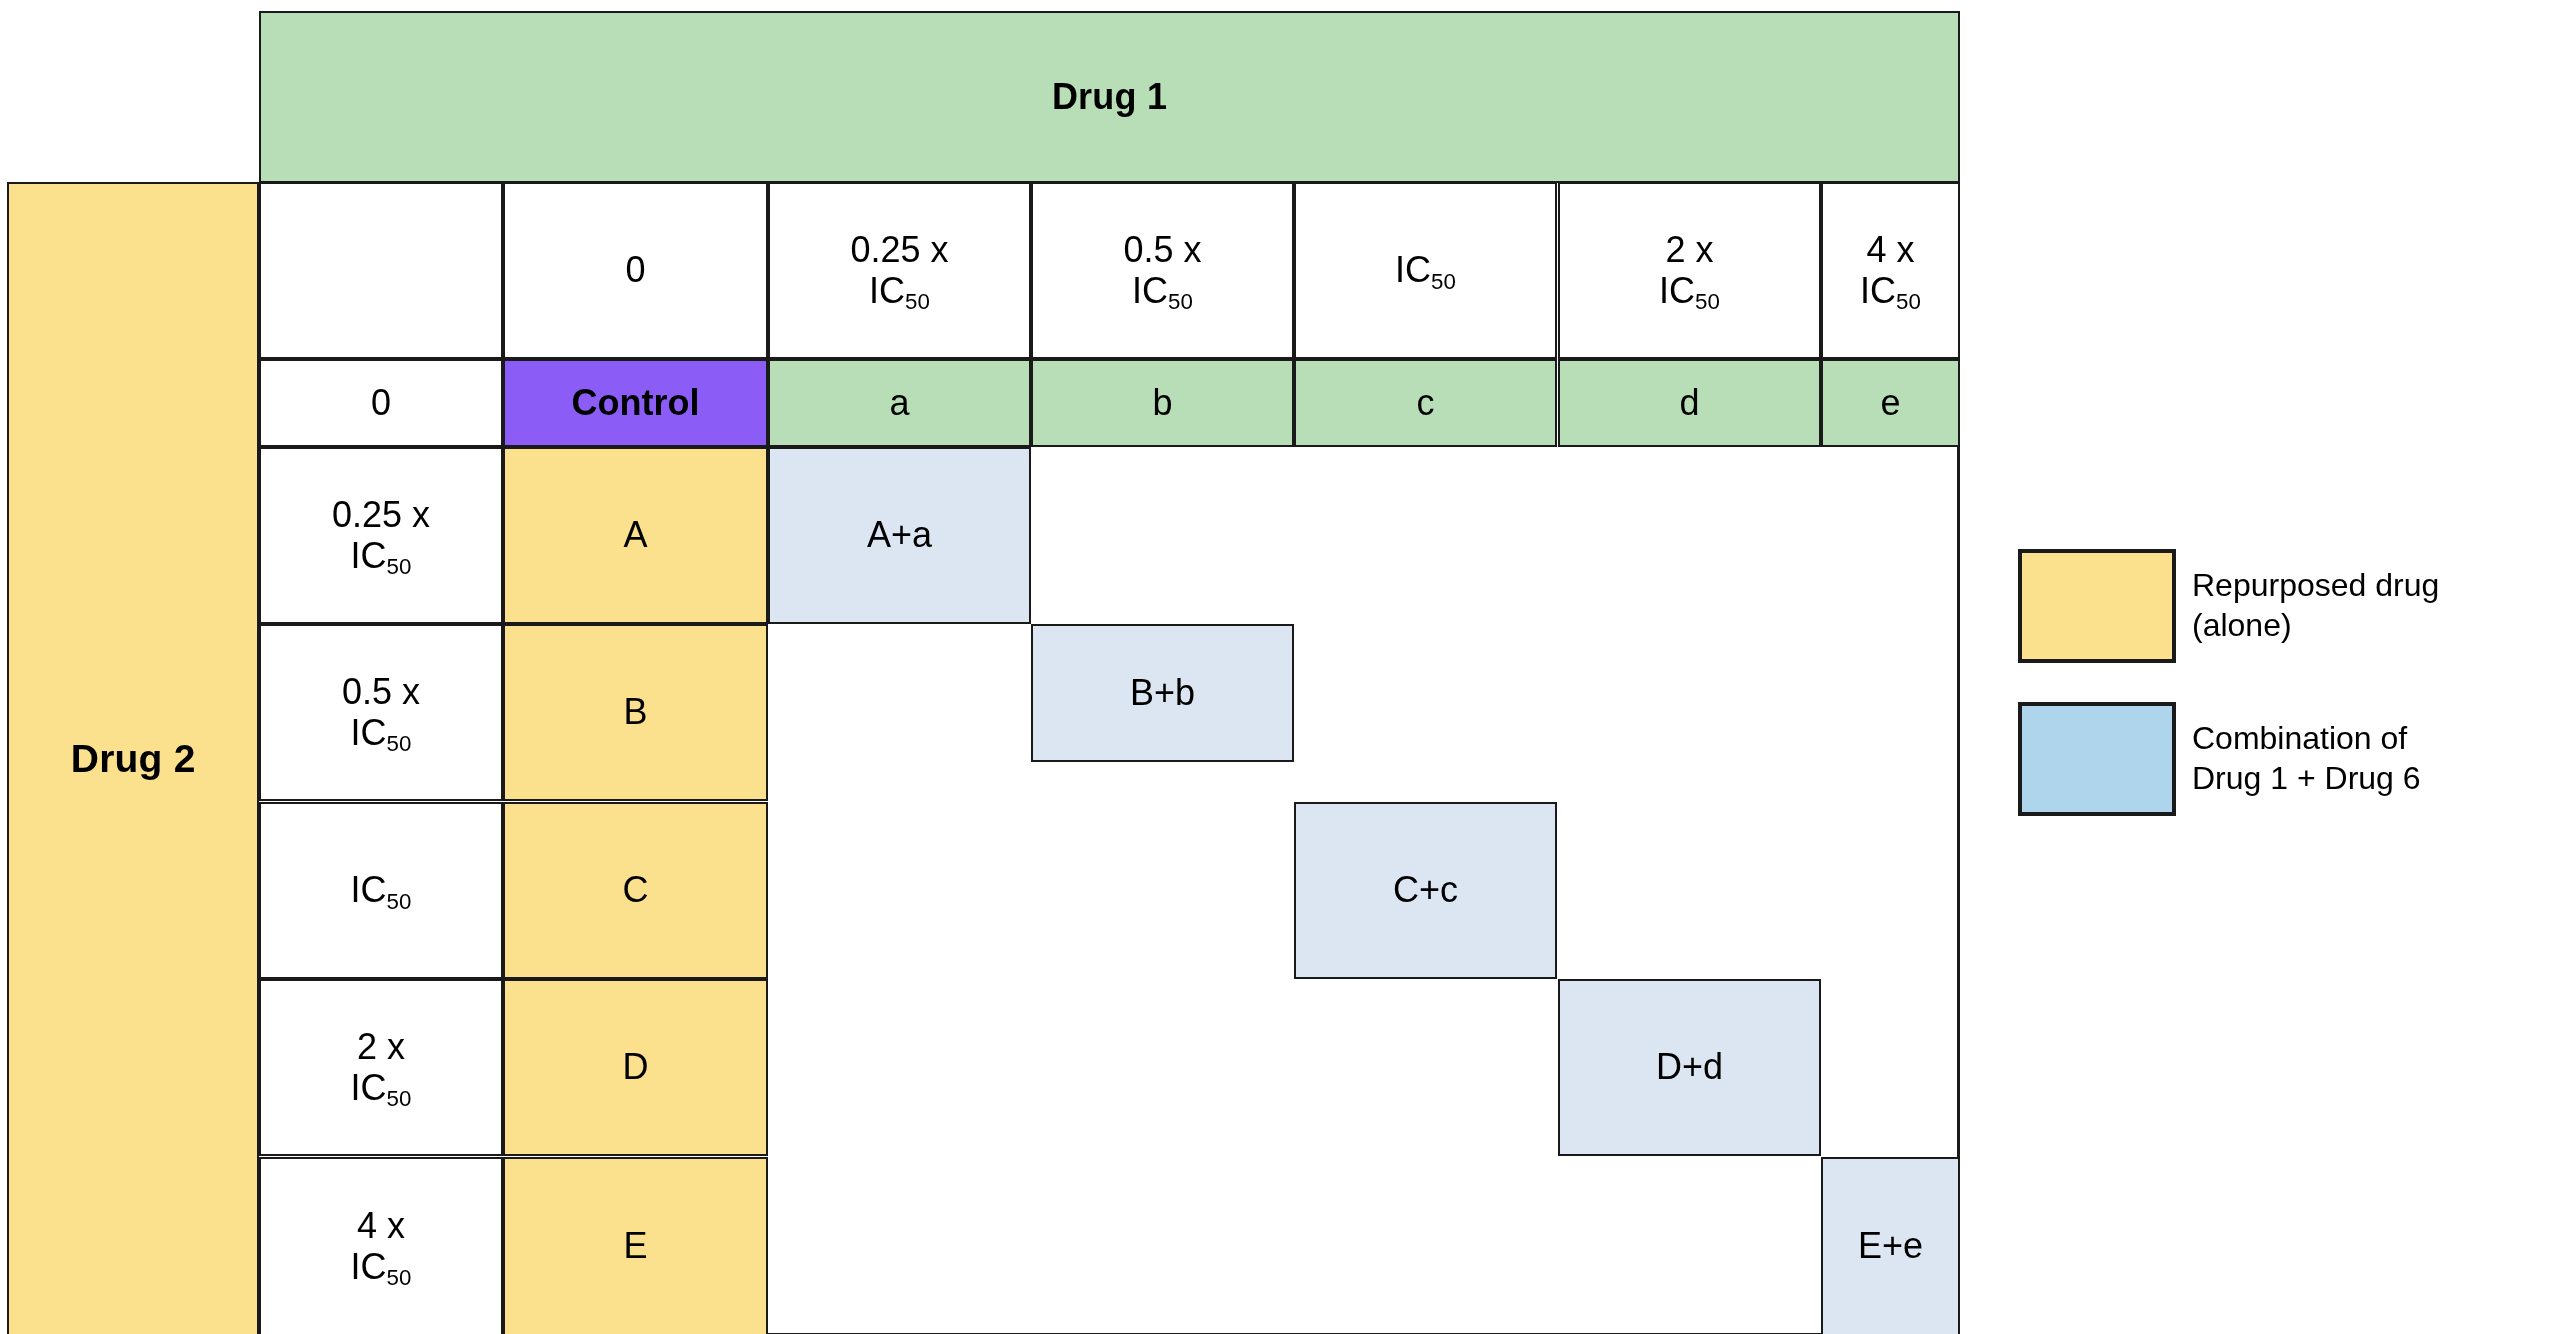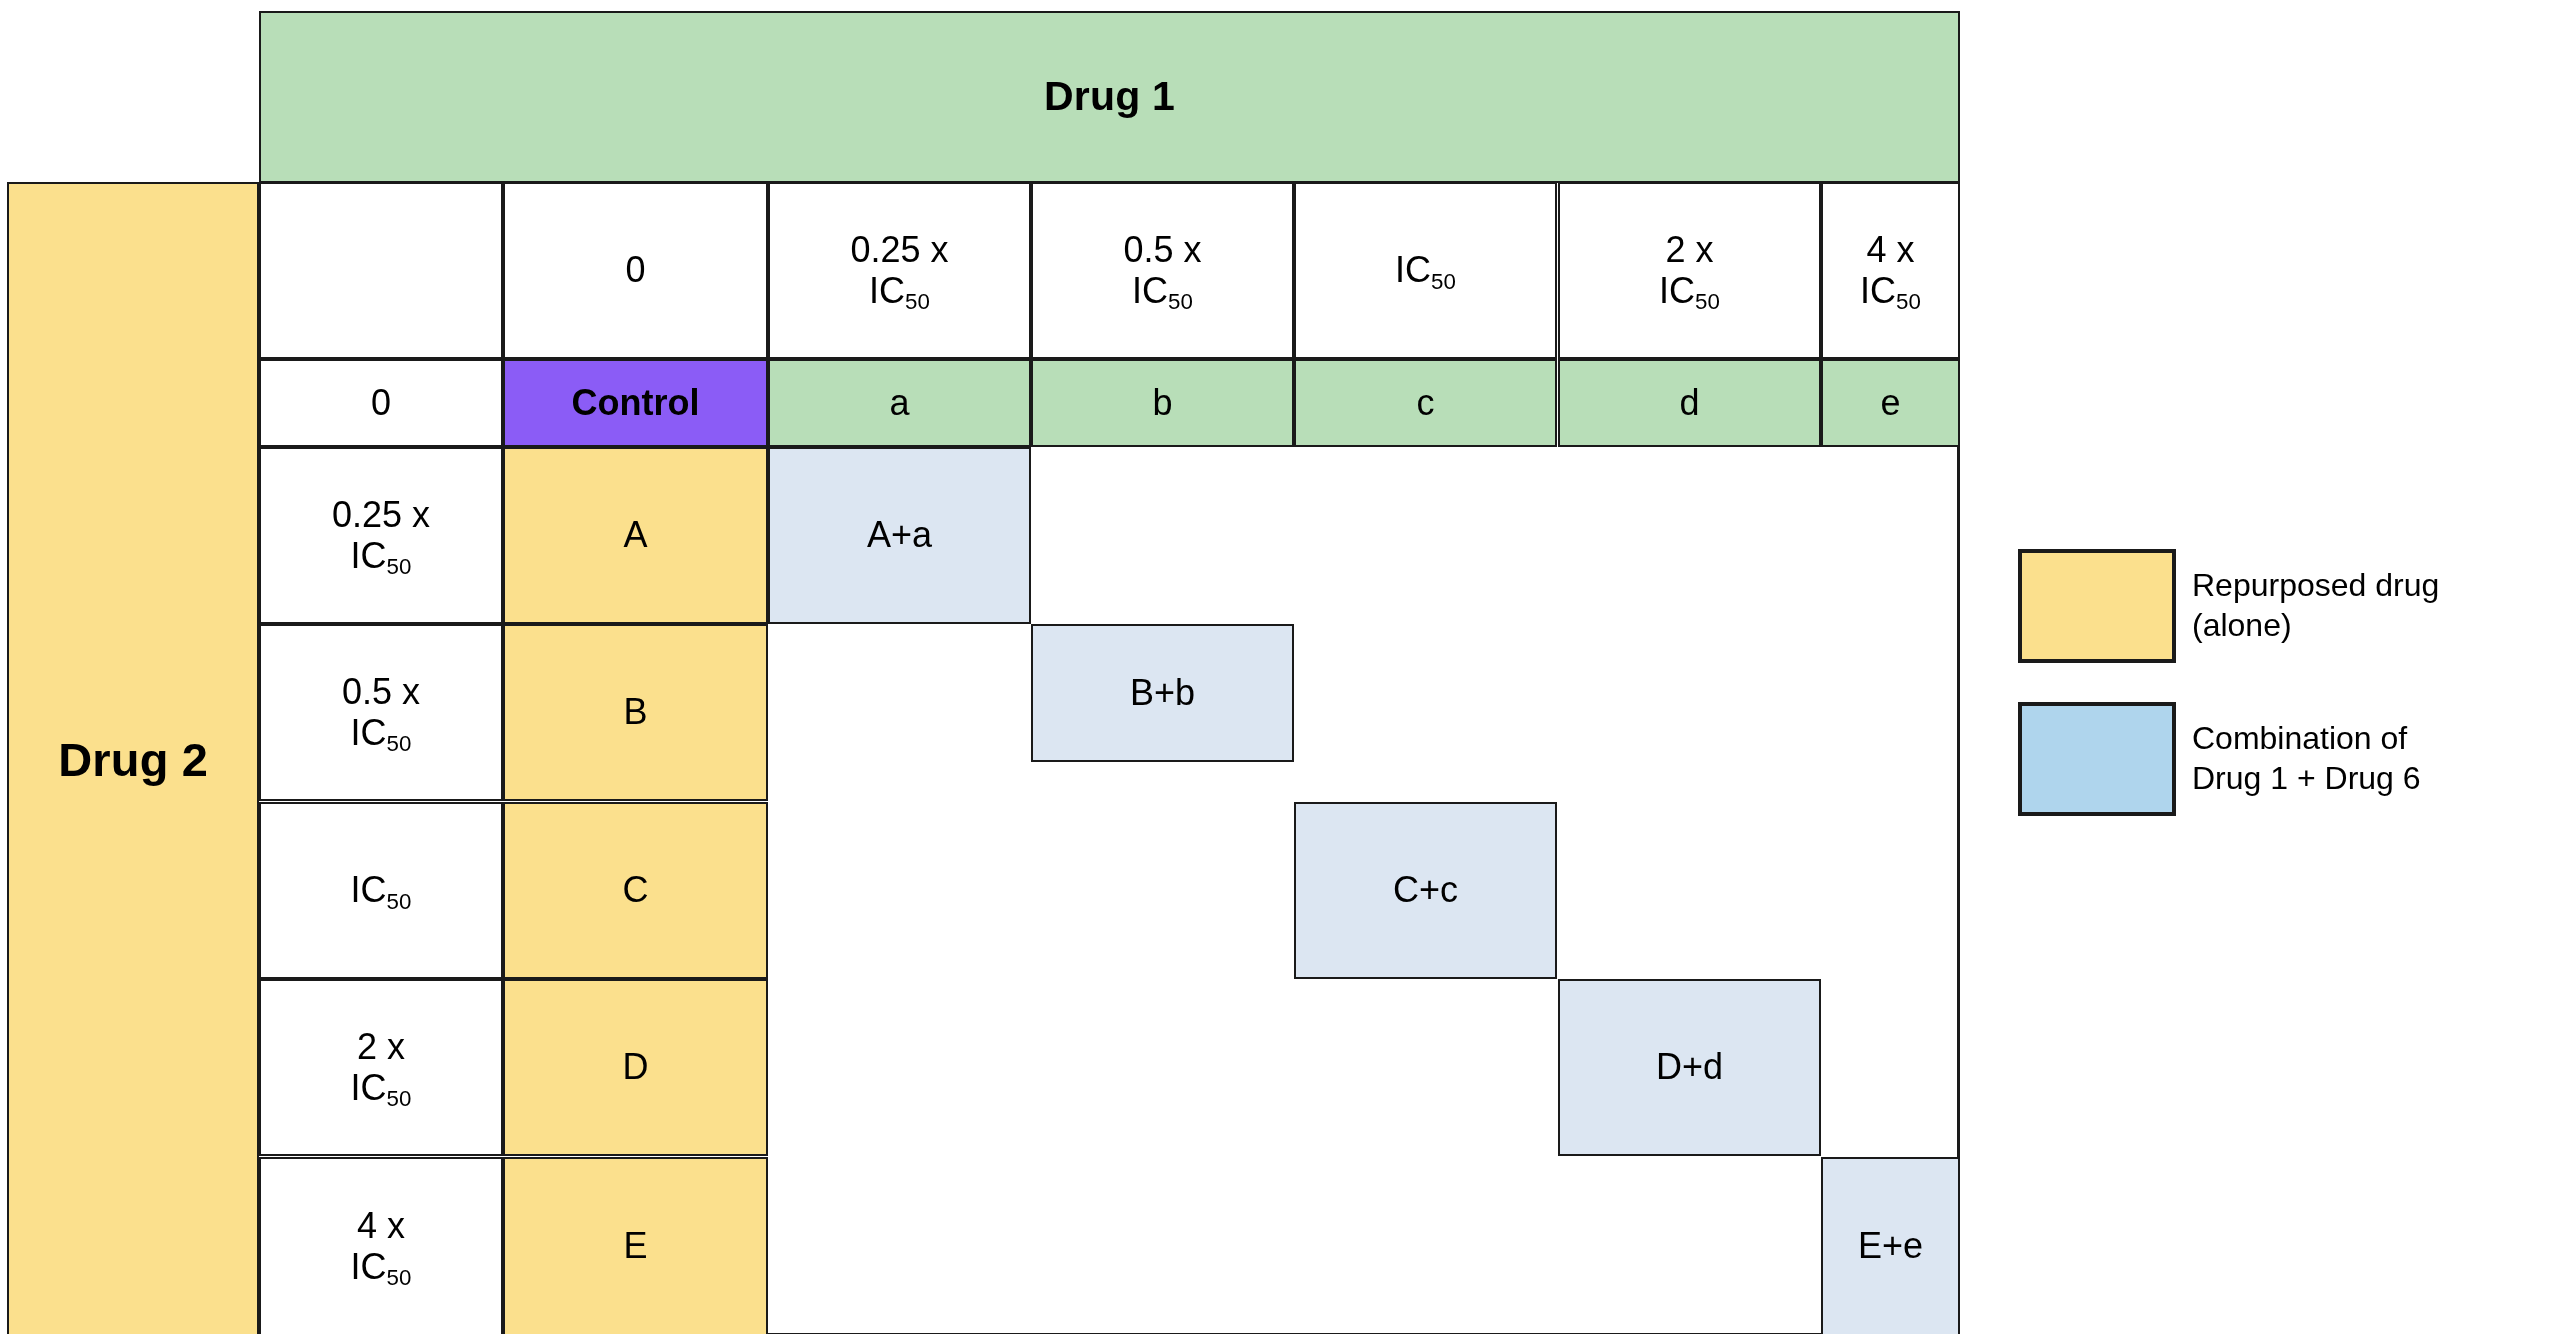--- a/index.html
+++ b/index.html
@@ -33,42 +33,42 @@
     width: 252px;
     height: 1154px;
     background: #FBE08D;
     border: 2.7px solid #1a1a1a;
     box-sizing: border-box;
     display: flex;
     align-items: center;
     justify-content: center;
   }
   .drug2-band .label {
-    font-size: 47px;
+    font-size: 39px;
     font-weight: bold;
     letter-spacing: 0.2px;
     white-space: nowrap;
   }
 
   
   .drug1-banner {
     position: absolute;
     left: 259px;
     top: 10.7px;
     width: 1701px;
     height: 172px;
     background: #B8DEB8;
     border: 2.7px solid #1a1a1a;
     box-sizing: border-box;
     display: flex;
     align-items: center;
     justify-content: center;
   }
   .drug1-banner .label {
-    font-size: 41px;
+    font-size: 36px;
     font-weight: bold;
     letter-spacing: 0.2px;
   }
 
   
   .grid {
     position: absolute;
     left: 259px;
     top: 182px;
     width: 1701px;

